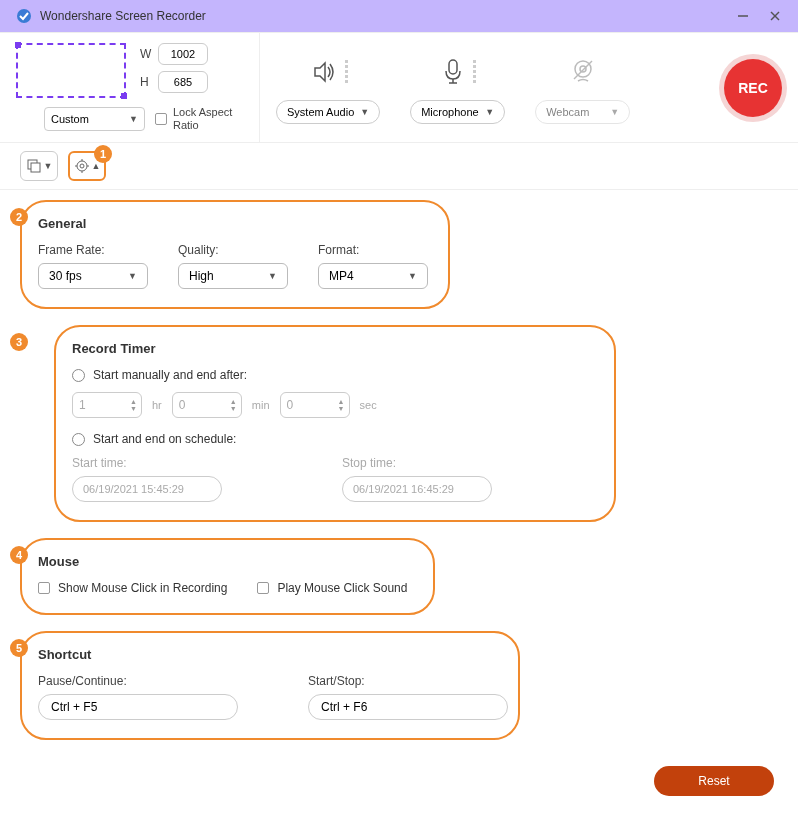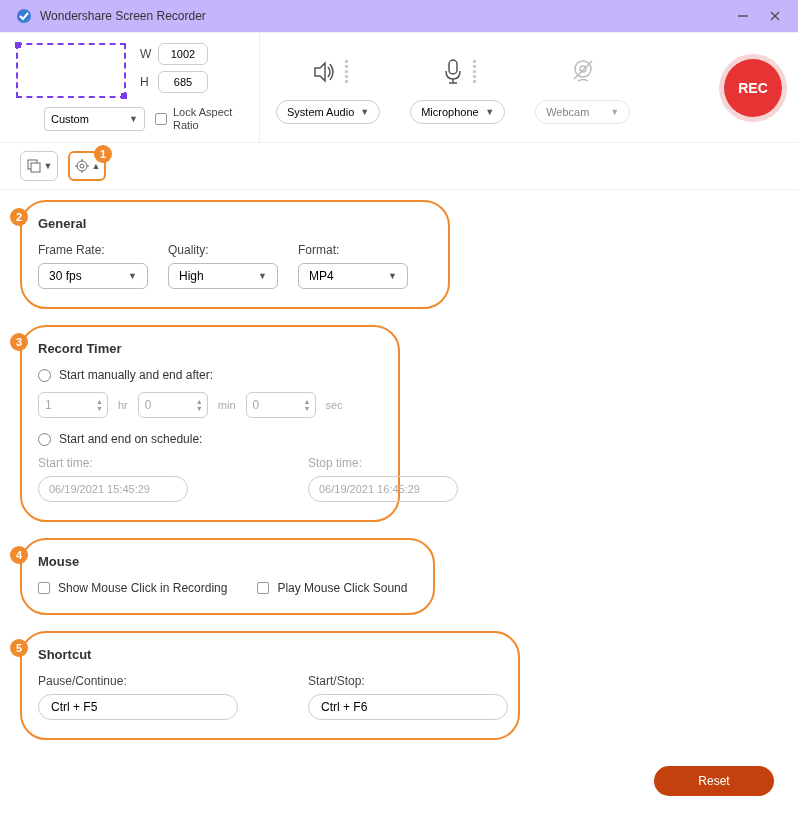--- a/index.html
+++ b/index.html
@@ -42,21 +42,21 @@
 .subtool-btn { width:38px; height:30px; border:1px solid #ccc; border-radius:6px; display:flex; align-items:center; justify-content:center; gap:2px; position:relative; }
 .subtool-btn.active { border:2px solid #f08a2d; }
 .callout { position:absolute; top:-8px; width:18px; height:18px; border-radius:50%; background:#f08a2d; color:#fff; font-size:11px; font-weight:bold; display:flex; align-items:center; justify-content:center; }
 .callout.n1 { right:-8px; }
 
 .settings { padding: 10px 20px 80px 20px; position:relative; }
 .section { position:relative; margin-bottom:16px; }
 .section-border { border:2px solid #f08a2d; border-radius:26px; padding:14px 20px 18px 16px; position:relative; }
 .section-callout { position:absolute; left:-10px; top:8px; width:18px; height:18px; border-radius:50%; background:#f08a2d; color:#fff; font-size:11px; font-weight:bold; display:flex; align-items:center; justify-content:center; z-index:2; }
 .section-title { font-size:13px; font-weight:bold; color:#333; margin-bottom:12px; }
-.row { display:flex; gap:20px; align-items:flex-end; }
+.row { display:flex; gap:30px; align-items:flex-end; }
 .field { display:flex; flex-direction:column; gap:6px; }
 .field-label { font-size:12px; color:#444; }
 .select { height:26px; border:1px solid #bbb; border-radius:6px; font-size:12px; padding:0 10px; display:flex; align-items:center; justify-content:space-between; background:#fff; }
 .w110 { width:110px; }
 .radio { width:13px; height:13px; border:1px solid #888; border-radius:50%; display:inline-block; vertical-align:middle; }
 .radio-row { display:flex; align-items:center; gap:8px; margin-bottom:10px; }
 .radio-label { font-size:12px; color:#333; }
 .spin { width:70px; height:26px; border:1px solid #ccc; border-radius:6px; display:flex; align-items:center; padding:0 6px; font-size:12px; color:#aaa; position:relative; }
 .spin .arrows { position:absolute; right:4px; display:flex; flex-direction:column; font-size:7px; color:#999; }
 .unit { font-size:11px; color:#aaa; }
@@ -247,21 +247,21 @@
             <span>MP4</span>
               <span class="chev">▼</span>
           </div>
         </div>
       </div>
     </div>
   </div>
 
   <div class="section">
     <div class="section-callout">3</div>
-    <div class="section-border" style="width:380px;">
+    <div class="section-border" style="width:562px;margin-left:34px;">
       <div class="section-title">Record Timer</div>
       <div class="radio-row">
         <span class="radio"></span>
         <span class="radio-label">Start manually and end after:</span>
       </div>
       <div class="timer-row">
         <div class="spin">
             <span>1</span>
             <span class="arrows">
               <span>▲</span>

